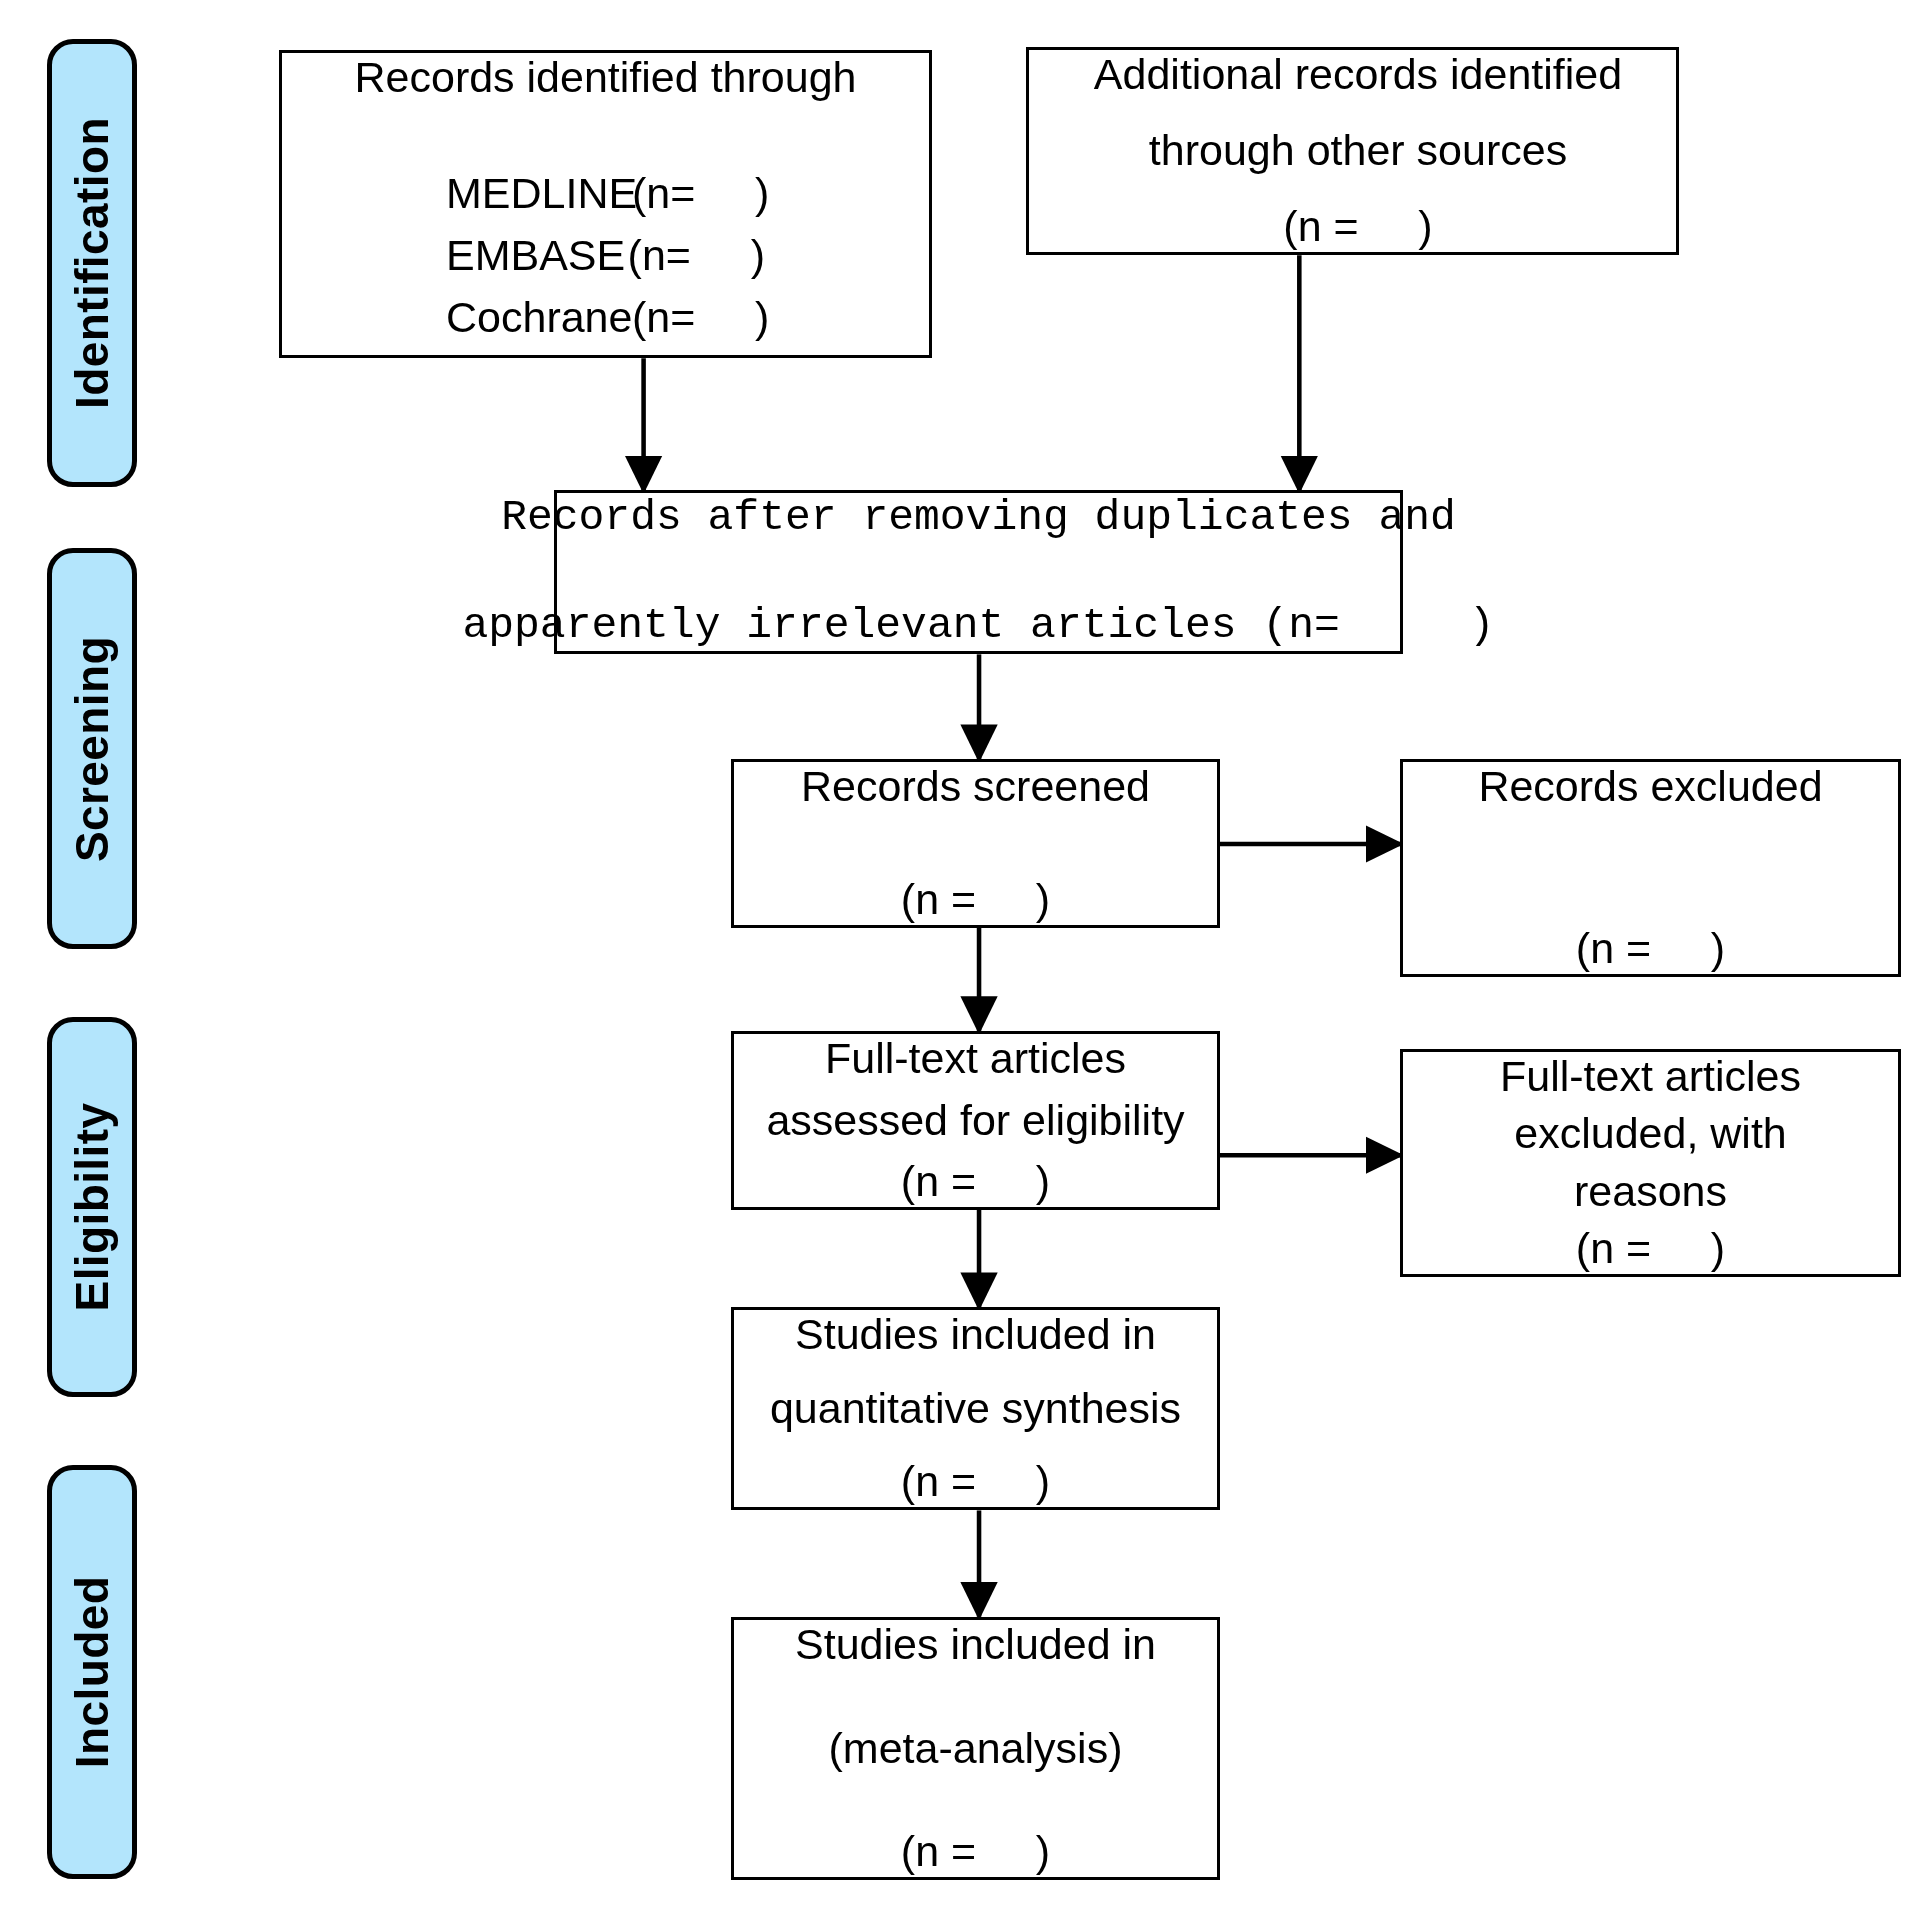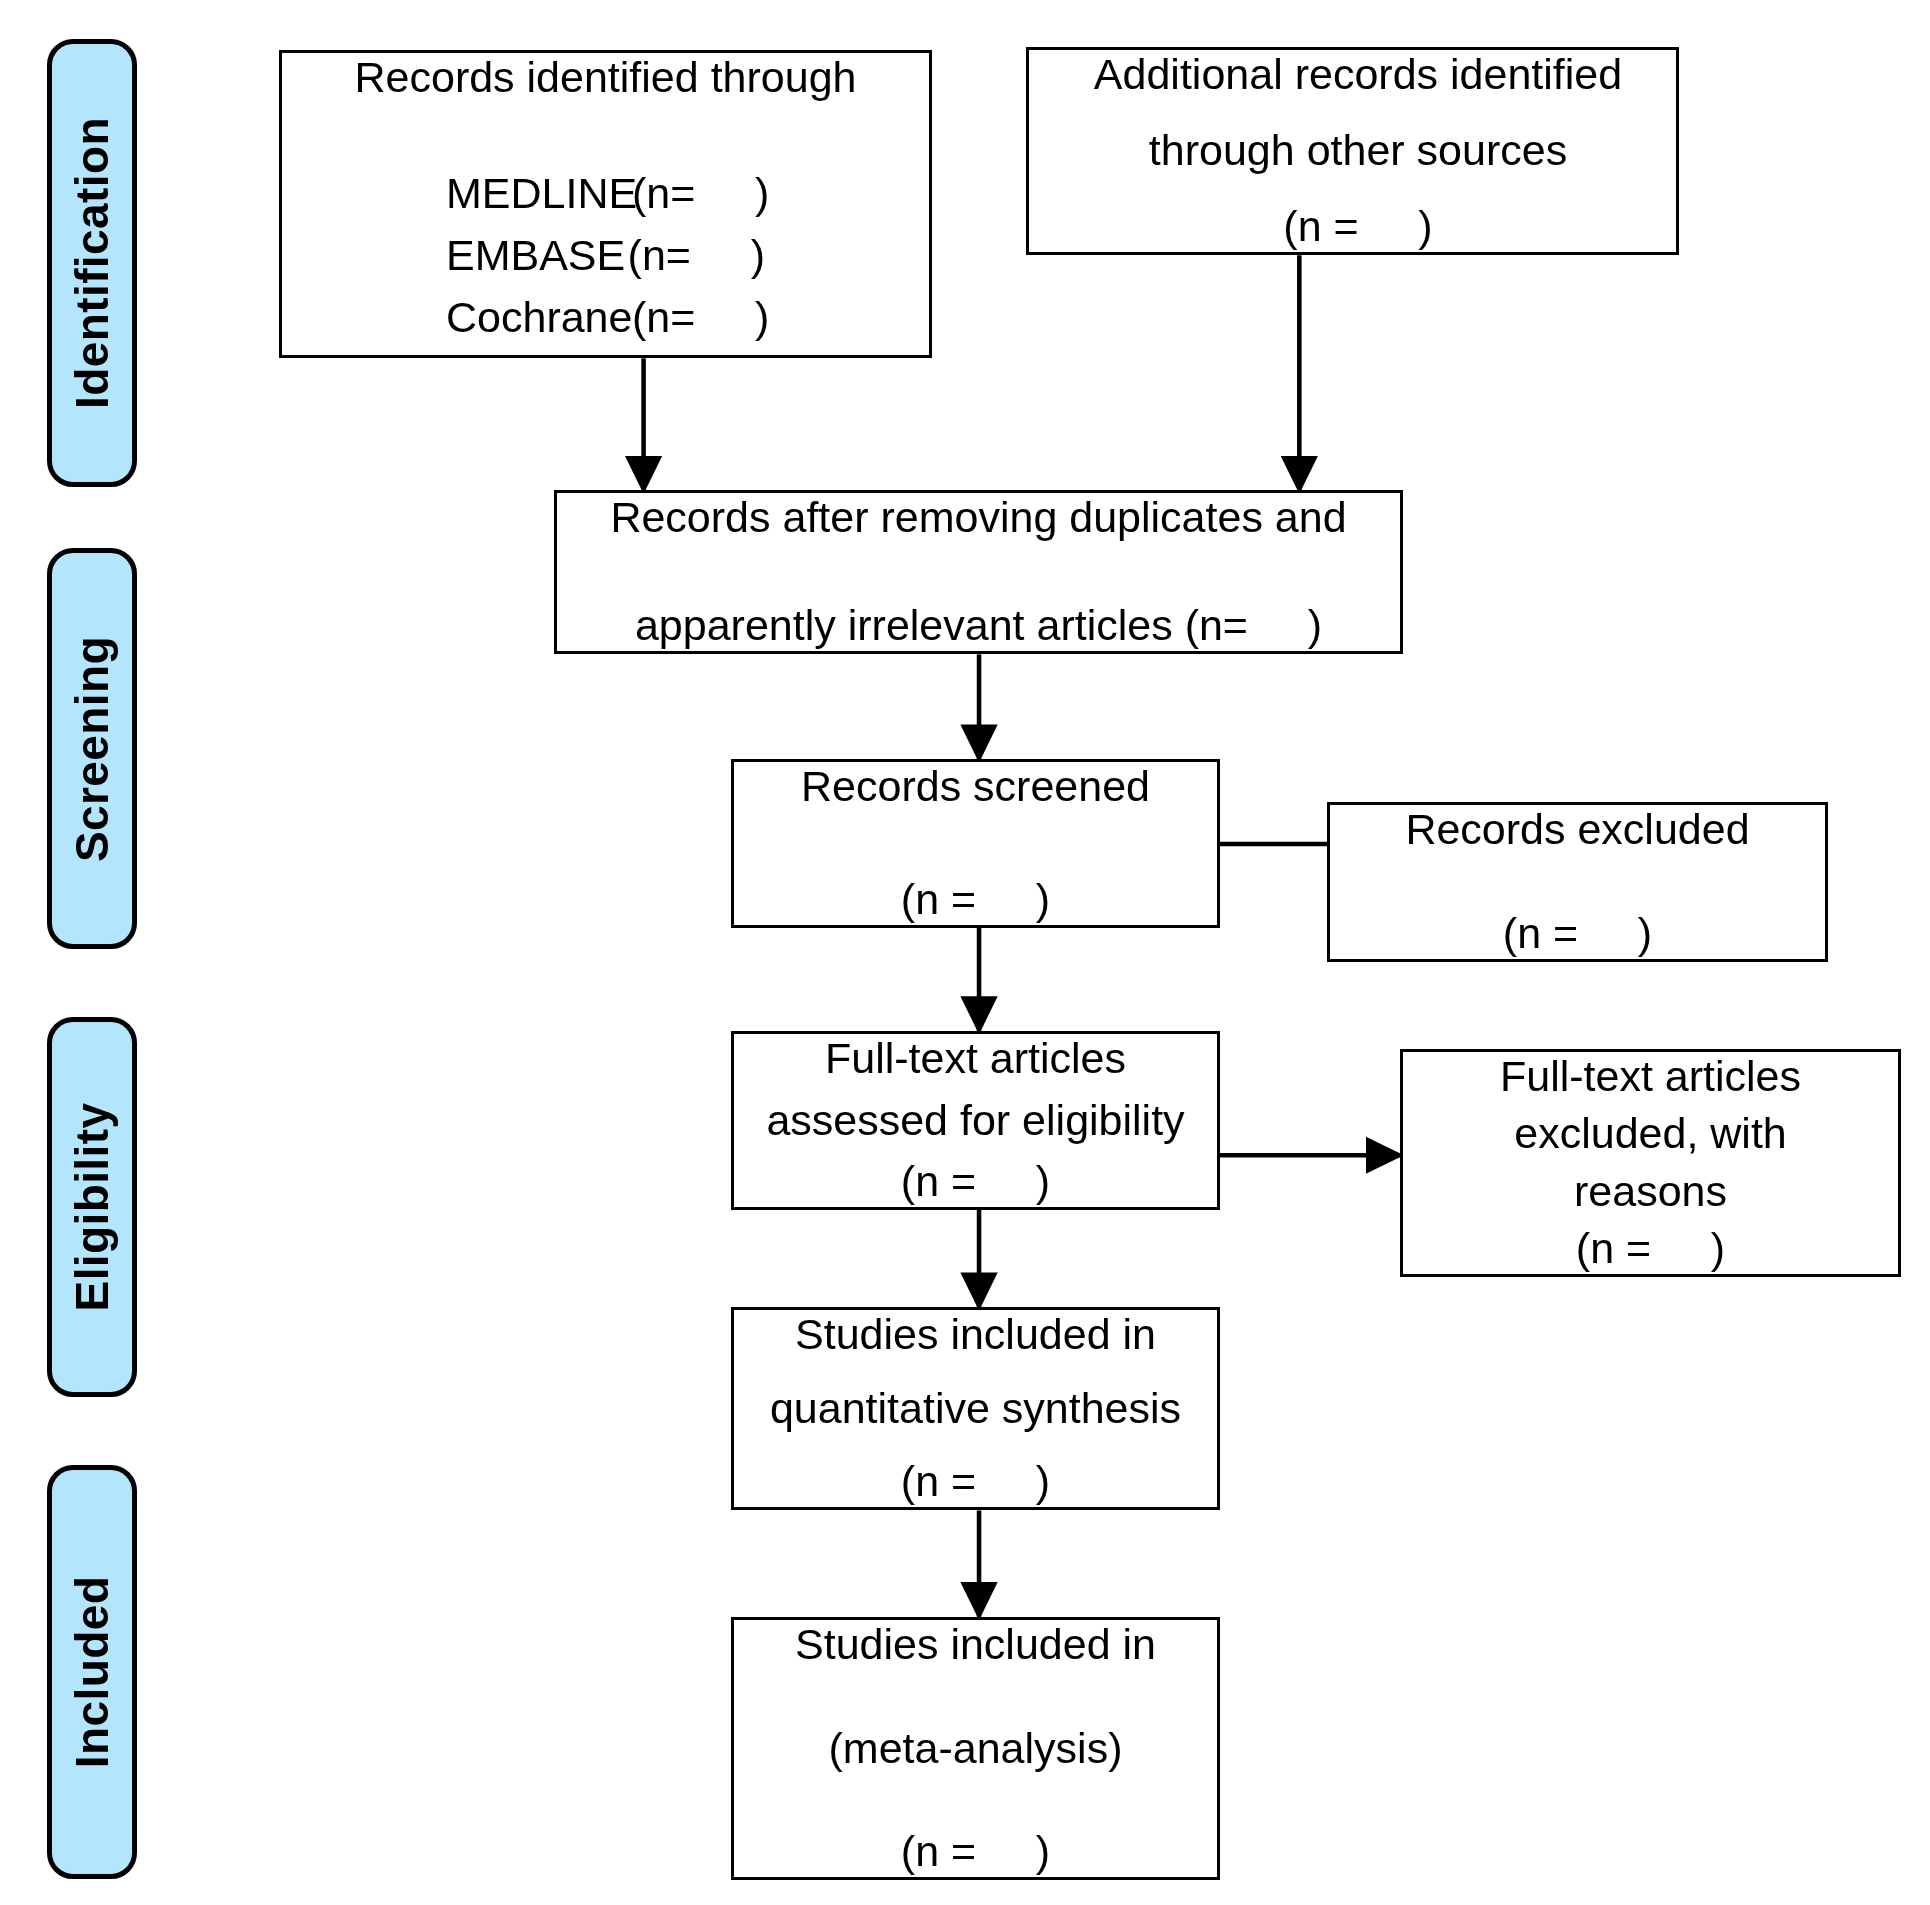--- a/index.html
+++ b/index.html
@@ -146,31 +146,31 @@
       </span>
     </span>
   </div>
 
   <div class="flow-box" style="left:1026px; top:47px; width:653px; height:208px;padding-left:11px;">
     <span class="line">Additional records identified</span>
     <span class="line">through other sources</span>
     <span class="line">(n =     )</span>
   </div>
 
-  <div class="flow-box" style="left:554px; top:490px; width:849px; height:164px;">
+  <div class="flow-box" style="left:554px; top:490px; width:849px; height:164px;font-family:Liberation Mono, monospace;">
     <span class="line">Records after removing duplicates and</span>
     <span class="line">apparently irrelevant articles (n=     )</span>
   </div>
 
   <div class="flow-box" style="left:731px; top:759px; width:489px; height:169px;">
     <span class="line">Records screened</span>
     <span class="line">(n =     )</span>
   </div>
 
-  <div class="flow-box" style="left:1327px; top:759px; width:501px; height:160px;margin-top:43px;">
+  <div class="flow-box" style="left:1400px; top:759px; width:501px; height:218px;">
     <span class="line">Records excluded</span>
     <span class="line">(n =     )</span>
   </div>
 
   <div class="flow-box" style="left:731px; top:1031px; width:489px; height:179px;">
     <span class="line">Full-text articles</span>
     <span class="line">assessed for eligibility</span>
     <span class="line">(n =     )</span>
   </div>
 

